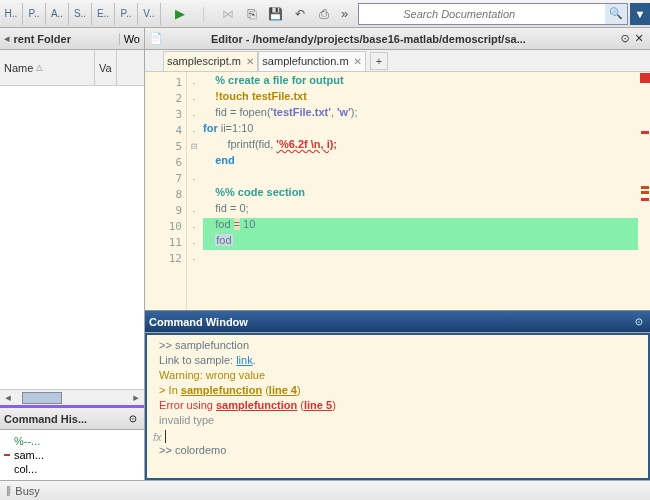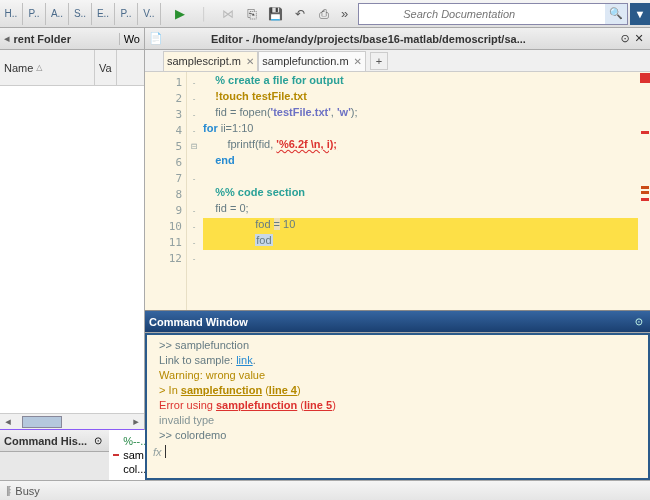--- a/index.html
+++ b/index.html
@@ -22,21 +22,21 @@
 .panel-title { flex:1; color:#333; font-weight:bold; white-space:nowrap; overflow:hidden; }
 .panel-hdr.blue .panel-title { color:#fff; }
 .panel-act { width:14px; height:14px; display:flex; align-items:center; justify-content:center; font-size:10px; }
 .folder-hdr-cells { display:flex; height:36px; background:#f0f0f0; border-bottom:1px solid #ccc; }
 .fh-cell { padding:2px 4px; border-right:1px solid #ccc; color:#333; display:flex; align-items:center; gap:3px; }
 .fh-cell:first-child { width:95px; }
 .folder-body { flex:1; background:#fff; position:relative; }
 .scrollbar-bot { height:16px; background:#f0f0f0; border-top:1px solid #ccc; display:flex; align-items:center; }
 .sb-lt,.sb-rt { width:16px; text-align:center; color:#666; }
 .sb-thumb { width:40px; height:12px; margin-left:6px; background:#b5c8dd; border:1px solid #889; }
-.cmdhist { display:flex; flex-direction:row; border-top:1px solid #8b5cf6; }
+.cmdhist { display:flex; flex-direction:column; border-top:3px solid #8b5cf6; }
 .cmdhist-body { background:#fff; padding:4px; }
 .ch-line { display:flex; align-items:center; gap:4px; padding:1px 0; font-family:Consolas,monospace; font-size:11px; }
 .ch-dot { width:6px; height:2px; }
 .ch-g { color:#2a8a4a; }
 .right-col { flex:1; display:flex; flex-direction:column; }
 .editor-hdr { height:22px; background:linear-gradient(#f0f0f0,#dcdcdc); border-bottom:1px solid #aaa; display:flex; align-items:center; padding:0 4px; }
 .ed-icon { width:14px; text-align:center; color:#555; }
 .ed-title { flex:1; font-weight:bold; color:#333; white-space:nowrap; overflow:hidden;margin-left:48px; }
 .ed-act { width:14px; text-align:center; color:#333; }
 .file-tabs { height:22px; background:#f0f0f0; border-bottom:1px solid #ccc; display:flex; align-items:center; padding-left:18px; }
@@ -50,21 +50,21 @@
 .fold-col { width:14px; padding:2px 0; }
 .fold-mark { height:16px; display:flex; align-items:center; justify-content:center; color:#93a1a1; font-size:8px; }
 .code-area { flex:1; padding:2px 2px; font-family:Consolas,monospace; font-size:12px; position:relative; }
 .cline { height:16px; white-space:pre; color:#657b83; }
 .c-comment { color:#2aa198; font-weight:bold; }
 .c-bang { color:#b58900; font-weight:bold; }
 .c-kw { color:#268bd2; font-weight:bold; }
 .c-str { color:#6c71c4; font-weight:bold; }
 .c-err { color:#dc322f; font-weight:bold; text-decoration:underline wavy; }
 .c-sect { color:#2aa198; font-weight:bold; }
-.hl-line { background:#fde047;padding-left:40px; }
+.hl-line { background:#86efac; }
 .cursor-sel { background:#c8d8e8; padding:0 1px; }
 .marker-col { width:10px; background:#fdf6e3; }
 .mk { width:8px; height:3px; margin:0 auto; }
 .mk.red { background:#dc322f; }
 .mk.orange { background:#cb4b16; }
 .mk.top { width:10px; height:10px; background:#dc322f; }
 .cmdwin { height:170px; display:flex; flex-direction:column; border-top:1px solid #888; }
 .cmdwin-body { flex:1; background:#fdf6e3; padding:4px 6px; font-family:Consolas,monospace; font-size:12px; overflow:hidden; border:2px solid #2a5a8a; }
 .cw-line { height:15px; white-space:pre; color:#657b83; }
 .cw-link { color:#268bd2; text-decoration:underline; }
@@ -227,22 +227,22 @@
         <span class="panel-title">Command Window</span>
         <span class="panel-act" style="color:#cfe">⊙</span>
       </div>
       <div class="cmdwin-body">
         <div class="cw-line">  &gt;&gt; samplefunction</div>
         <div class="cw-line"><span>  Link to sample: </span><span class="cw-link">link</span><span>.</span></div>
         <div class="cw-line cw-warn">  Warning: wrong value</div>
         <div class="cw-line cw-warn"><span>  &gt; In </span><span class="cw-fn">samplefunction</span><span> (</span><span class="cw-fn">line 4</span><span>)</span></div>
         <div class="cw-line cw-err"><span>  Error using </span><span class="cw-fn">samplefunction</span><span> (</span><span class="cw-fn">line 5</span><span>)</span></div>
         <div class="cw-line cw-inv">  invalid type</div>
+        <div class="cw-line cw-prompt"><span class="cw-fx">fx</span><span class="cw-cursor"></span></div>
         <div class="cw-line">  &gt;&gt; colordemo</div>
-        <div class="cw-line cw-prompt"><span class="cw-fx">fx</span><span class="cw-cursor"></span></div>
       </div>
     </div>
   </div>
 </div>
 
 <div class="status-bar">
   <span class="sb-glyph">|||⫶</span>
   <span>Busy</span>
 </div>
 

